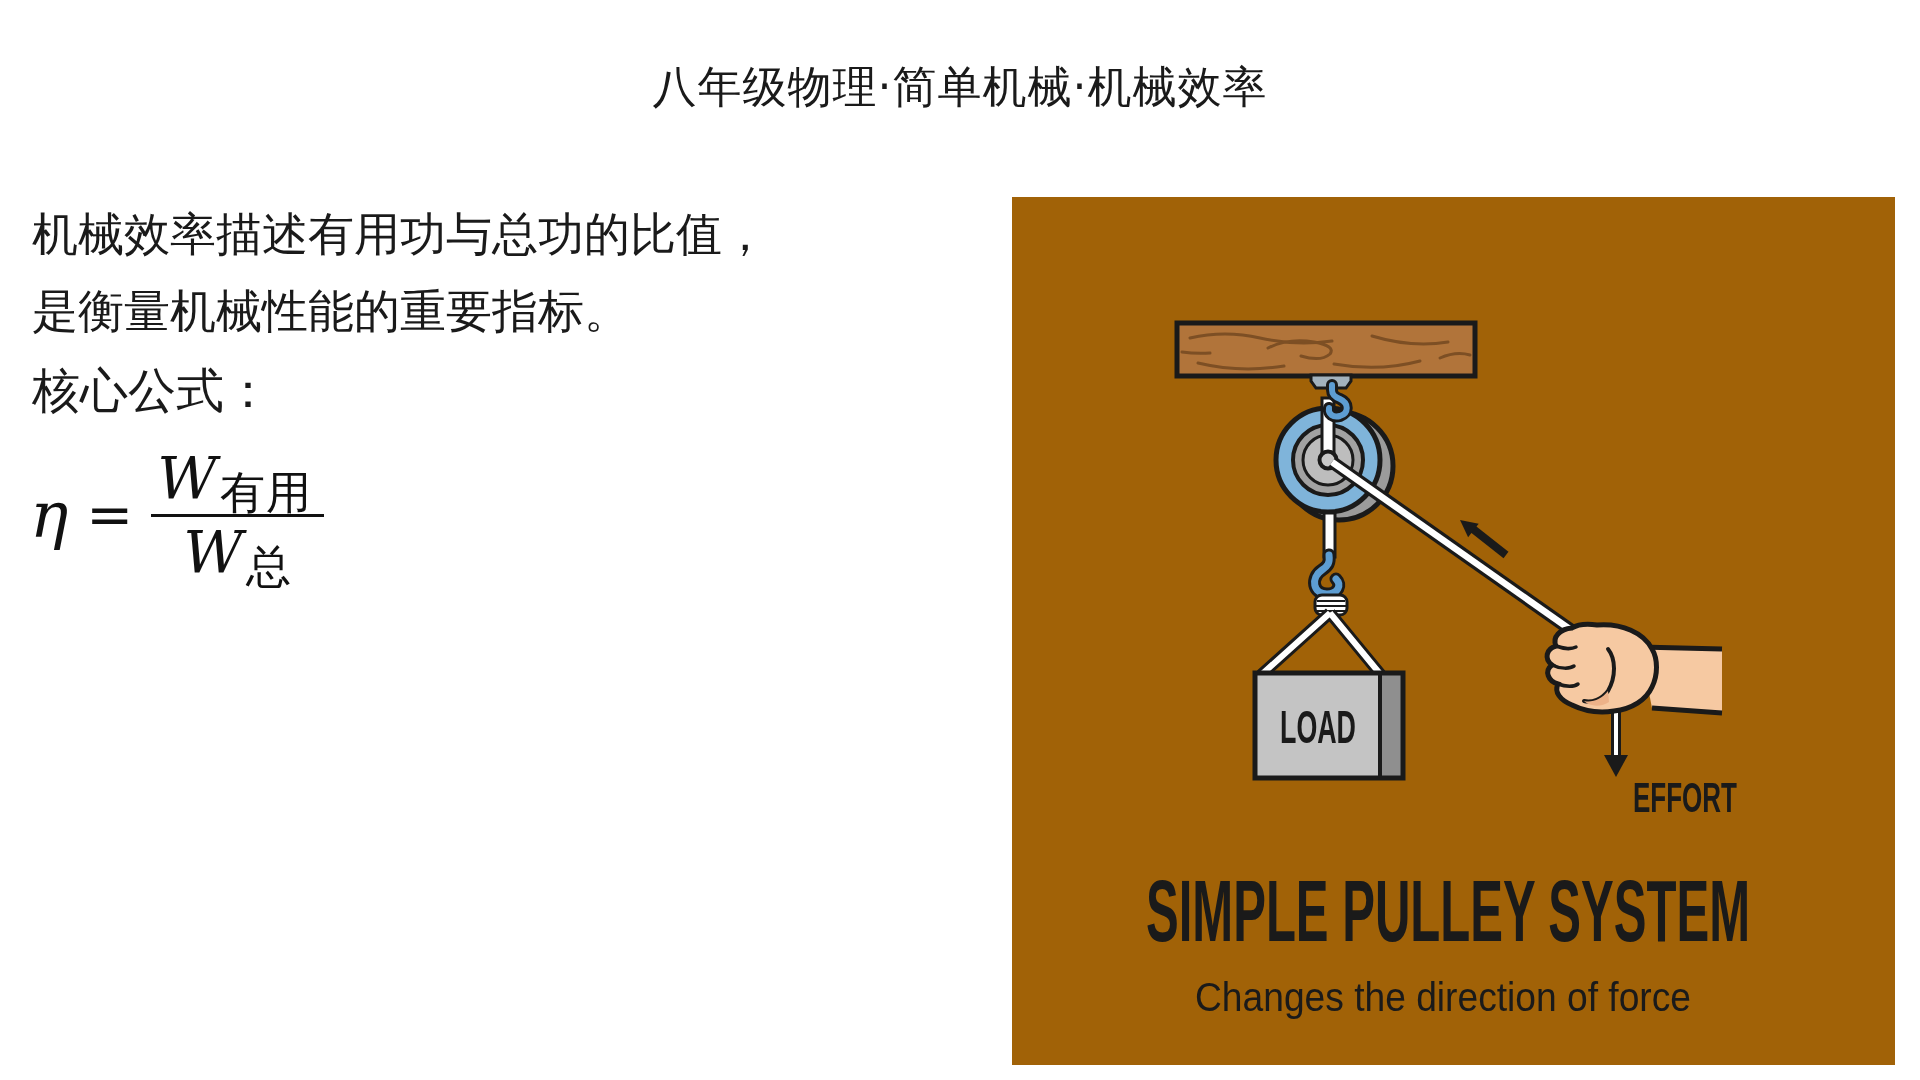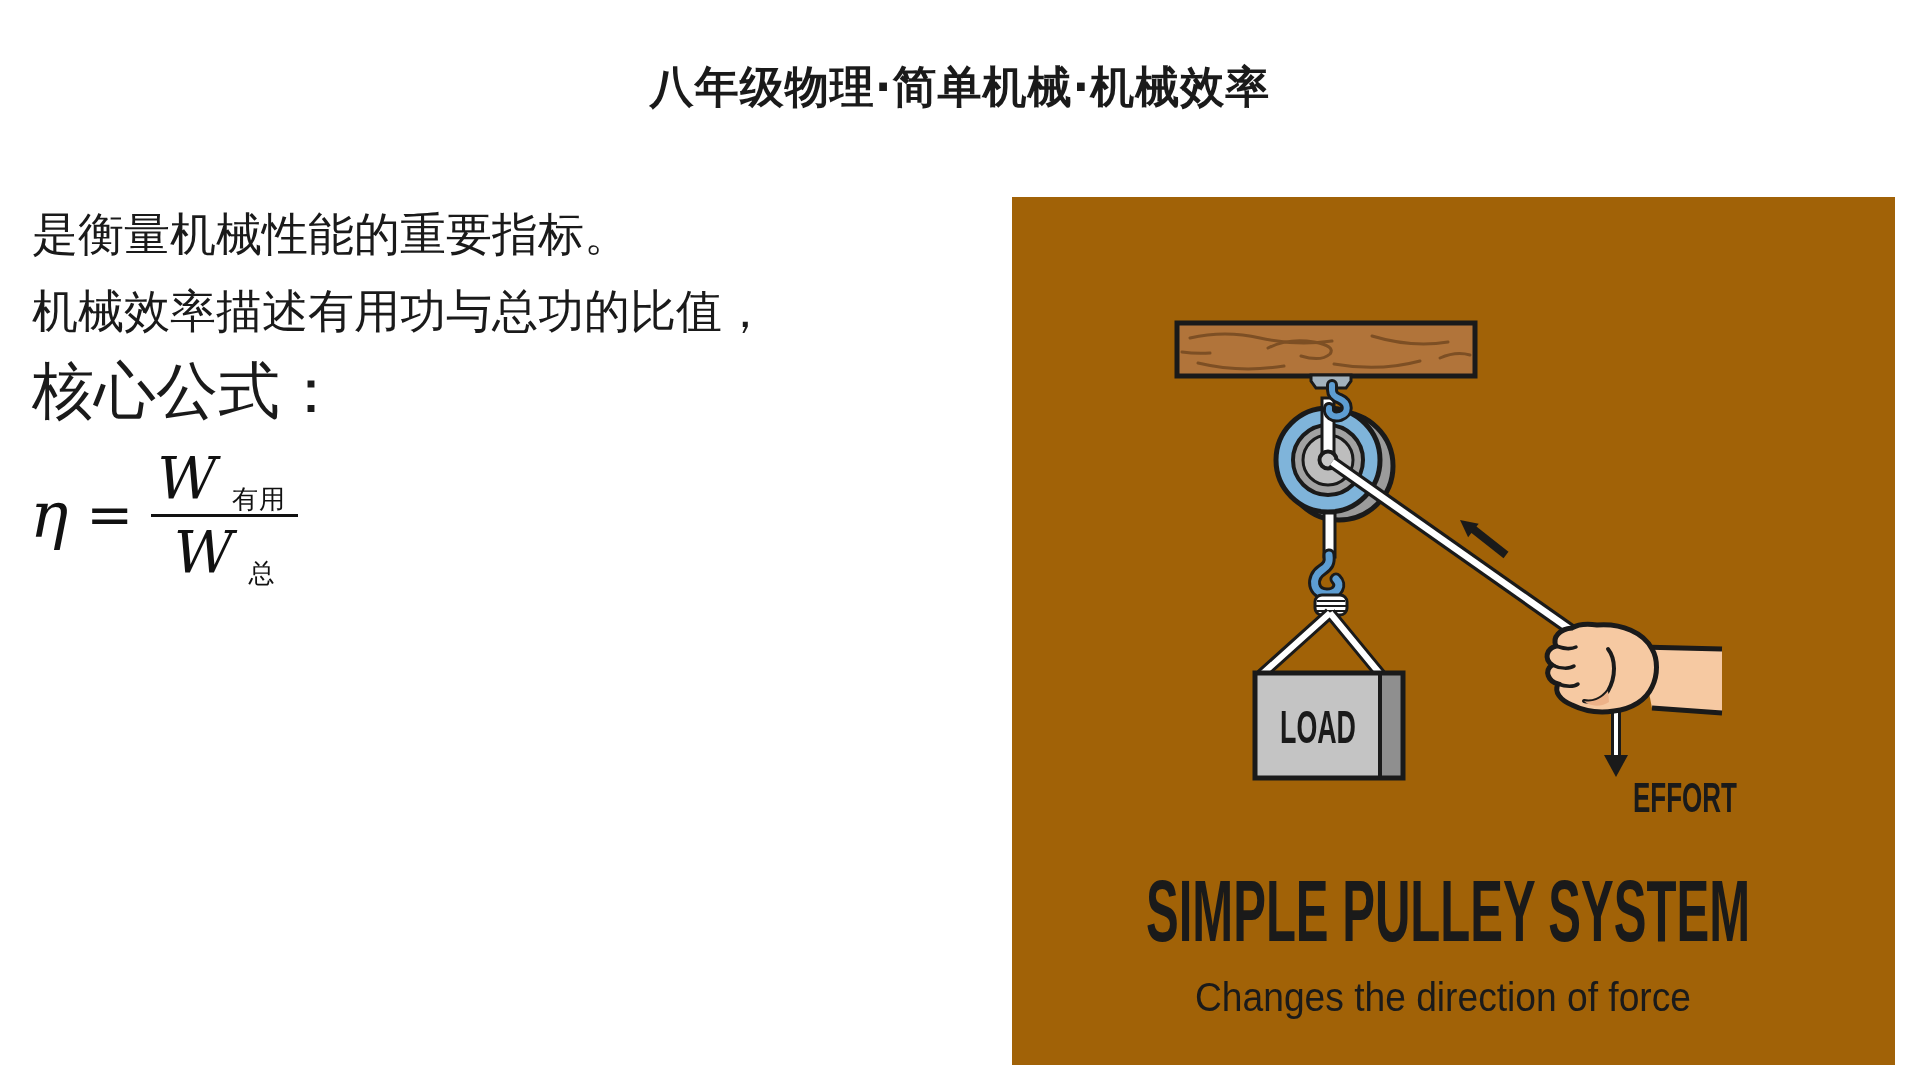--- a/index.html
+++ b/index.html
@@ -2,53 +2,53 @@
 <html><head>
 <meta charset="utf-8">
 <style>
   html,body { margin:0; padding:0; }
   body {
     width:1920px; height:1080px; background:#ffffff; position:relative; overflow:hidden;
     font-family:"DejaVu Sans","Liberation Sans",sans-serif; color:#1a1a1a;
   }
   .page-title {
     position:absolute; top:58px; left:0; width:1920px; text-align:center;
-    font-size:44px; font-weight:700; letter-spacing:1px;
+    font-size:44px; font-weight:400; letter-spacing:1px;
   }
   .intro {
     position:absolute; left:32px; top:196px; font-size:46px; line-height:77px;
   }
   .formula-label {
-    position:absolute; left:32px; top:352px; font-size:62px; line-height:77px;
+    position:absolute; left:32px; top:352px; font-size:48px; line-height:77px;
   }
   .formula {
     position:absolute; left:30px; top:446px; display:flex; align-items:center;
     font-family:"DejaVu Serif","Liberation Serif",serif; color:#111;
   }
   .f-eta { font-size:64px; font-style:italic; line-height:1; }
   .f-eq  { font-size:56px; margin:0 18px 0 18px; line-height:1; }
   .frac  { display:inline-flex; flex-direction:column; align-items:center; }
   .fline { display:flex; align-items:baseline; font-size:58px; font-style:italic; line-height:1.12; }
   .num   { border-bottom:3px solid #111; padding:0 12px 3px 6px; }
   .den   { padding-top:3px; }
-  .fsub  { font-style:normal; font-size:26px; position:relative; top:10px; margin-left:15px; letter-spacing:1px; }
+  .fsub  { font-style:normal; font-size:45px; position:relative; top:10px; margin-left:3px; letter-spacing:1px; }
   .illustration {
     position:absolute; left:1012px; top:197px; width:883px; height:868px; background:#a16207;
   }
   .illustration svg { display:block; width:883px; height:868px; }
   .illustration text { font-family:"Liberation Sans","DejaVu Sans",sans-serif; fill:#1a1a1a; }
 </style>
 </head>
 <body>
 
 <div class="page-title">八年级物理·简单机械·机械效率</div>
 
 <div class="intro">
+  <div>机械效率描述有用功与总功的比值，</div>
   <div>是衡量机械性能的重要指标。</div>
-  <div>机械效率描述有用功与总功的比值，</div>
 </div>
 
 <div class="formula-label">核心公式：</div>
 
 <div class="formula">
   <span class="f-eta">η</span>
   <span class="f-eq">=</span>
   <span class="frac">
     <span class="fline num">
         <span>W</span>

